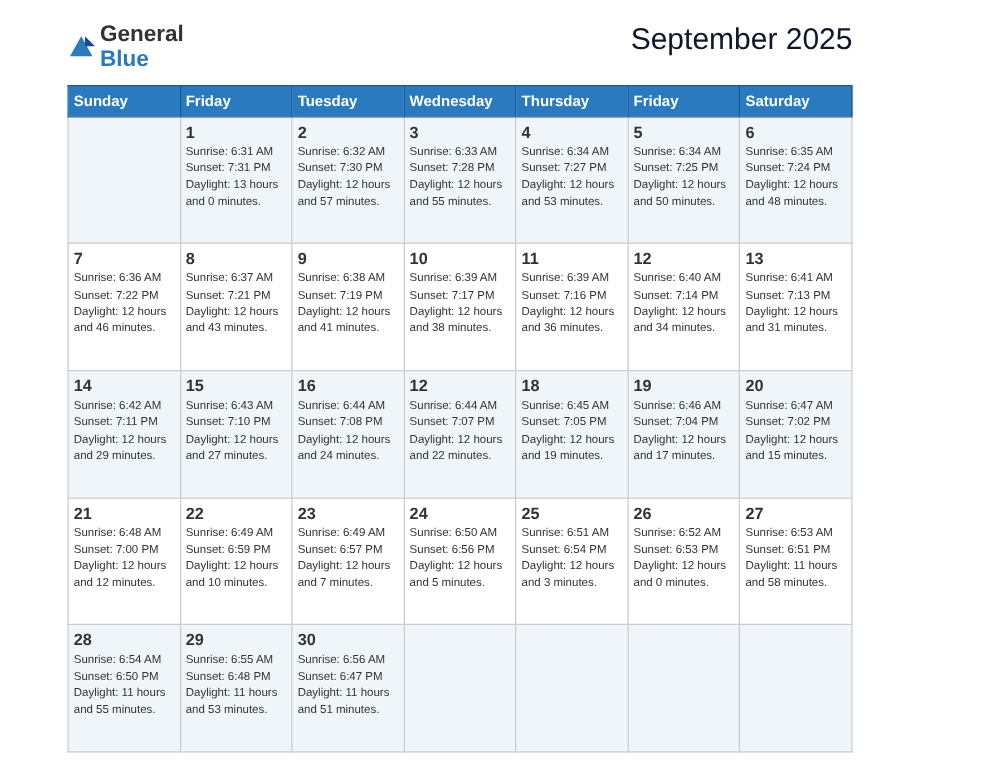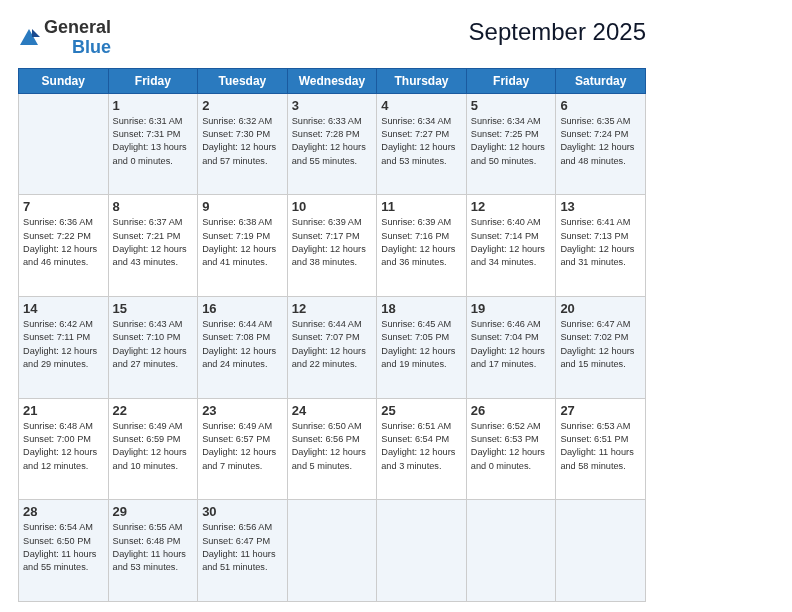--- a/index.html
+++ b/index.html
@@ -9,20 +9,21 @@
       font-family: Arial, sans-serif;
       background: #fff;
       overflow: hidden;
     }
     .page {
       width: 656px;
       height: 612px;
       padding: 18px 10px 10px 18px;
       display: flex;
       flex-direction: column;
+      margin-left: 36px;
     }
     .header {
       display: flex;
       justify-content: space-between;
       align-items: flex-start;
       margin-bottom: 10px;
     }
     .logo {
       display: flex;
       align-items: center;
@@ -35,21 +36,20 @@
     }
     .logo-general {
       font-size: 18px;
       font-weight: bold;
       color: #333;
     }
     .logo-blue {
       font-size: 18px;
       font-weight: bold;
       color: #2a7abf;
-      text-align: right;
     }
     .logo-icon {
       width: 22px;
       height: 22px;
     }
     .title-block {
       text-align: right;
     }
     .month-title {
       font-size: 24px;
@@ -65,21 +65,21 @@
       width: 100%;
       flex: 1;
       table-layout: fixed;
     }
     .calendar th {
       background: #2a7abf;
       color: #fff;
       font-size: 12px;
       font-weight: bold;
       padding: 5px 4px;
-      text-align: center;
+      text-align: left;
       border: 1px solid #1a5a9f;
     }
     .calendar td {
       border: 1px solid #ccc;
       vertical-align: top;
       padding: 4px 4px;
       font-size: 9.5px;
       color: #333;
       height: 80px;
     }

